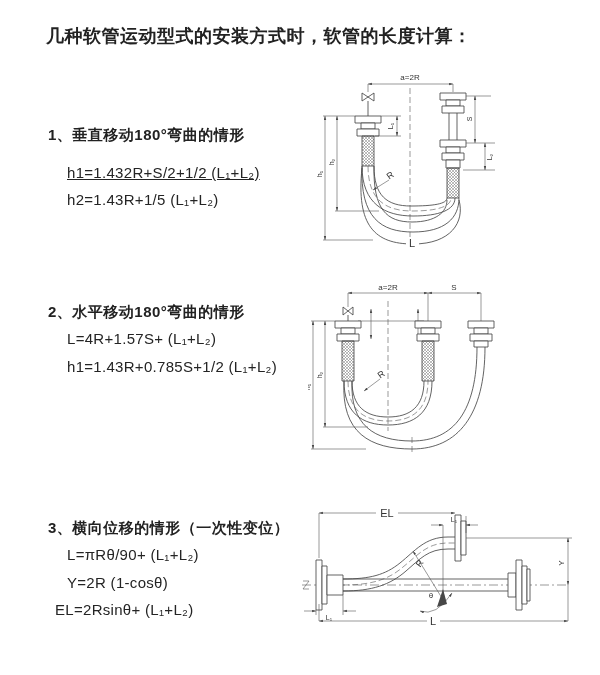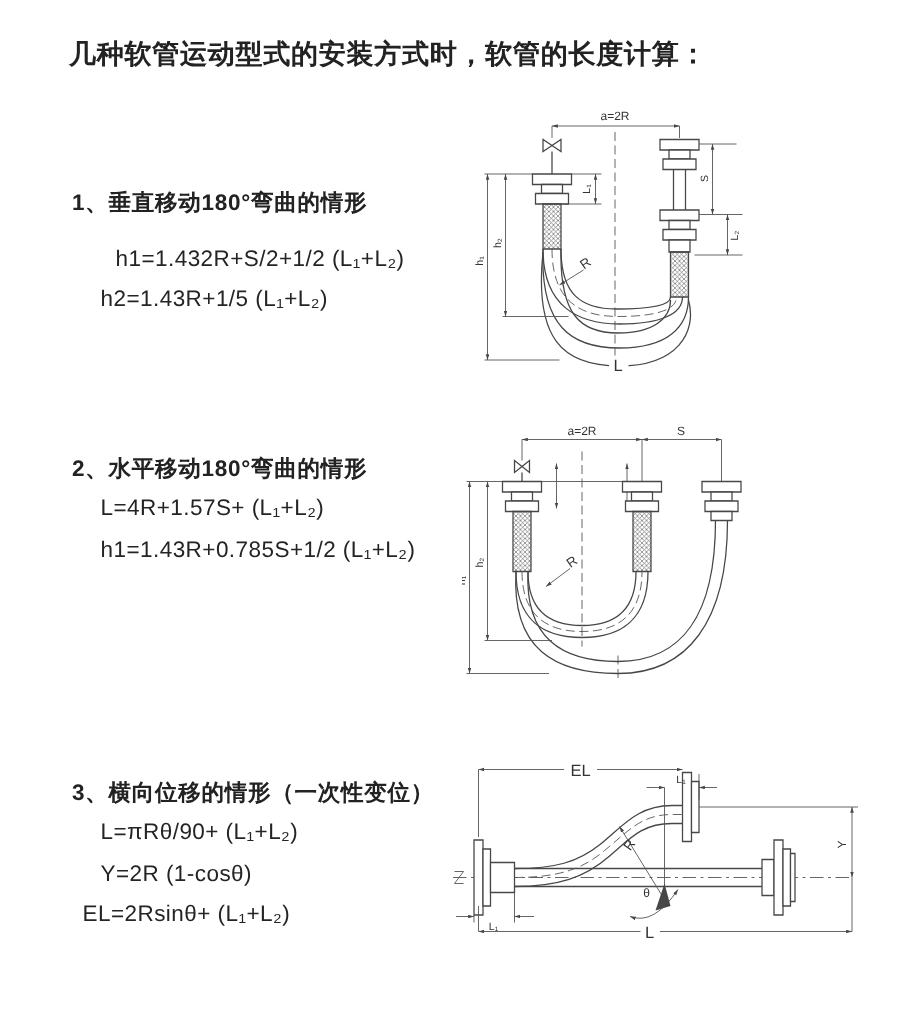--- a/index.html
+++ b/index.html
@@ -3,21 +3,21 @@
 <meta charset="utf-8">
 <style>
   html,body{margin:0;padding:0;background:#fff;}
   #page{position:relative;width:600px;height:675px;background:#ffffff;overflow:hidden;
         font-family:"Liberation Sans","DejaVu Sans",sans-serif;color:#2b2b2b;}
   .abs{position:absolute;}
   .title{left:46px;top:24px;font-size:18px;font-weight:700;letter-spacing:.5px;color:#222;}
   .sec-heading{font-size:15px;font-weight:700;color:#222;letter-spacing:.5px;}
   .formula{font-size:15px;font-weight:400;color:#242424;letter-spacing:.3px;}
   
-  #h1{left:48px;top:109px;margin-top:17px;} #f10{left:67px;top:136px;} #f11{left:77px;top:164px;} #f12{left:67px;top:191px;}
+  #h1{left:48px;top:109px;margin-top:17px;} #f10{left:67px;top:136px;} #f11{left:67px;top:164px;text-decoration:underline;} #f12{left:67px;top:191px;}
   #h2{left:48px;top:303px;} #f20{left:67px;top:330px;} #f21{left:67px;top:358px;} #f22{left:67px;top:386px;}
   #h3{left:48px;top:519px;} #f30{left:67px;top:546px;} #f31{left:67px;top:574px;} #f32{left:55px;top:601px;}
   
   #d1{left:315px;top:66px;} #d2{left:308px;top:281px;} #d3{left:300px;top:503px;}
   svg{display:block;}
   svg *{vector-effect:non-scaling-stroke;}
   .ln{stroke:#474747;stroke-width:.85;fill:none;}
   .thin{stroke:#555;stroke-width:.6;fill:none;}
   .dash{stroke:#555;stroke-width:.6;fill:none;stroke-dasharray:6 3;}
   .dashdot{stroke:#555;stroke-width:.6;fill:none;stroke-dasharray:9 3 2 3;}

